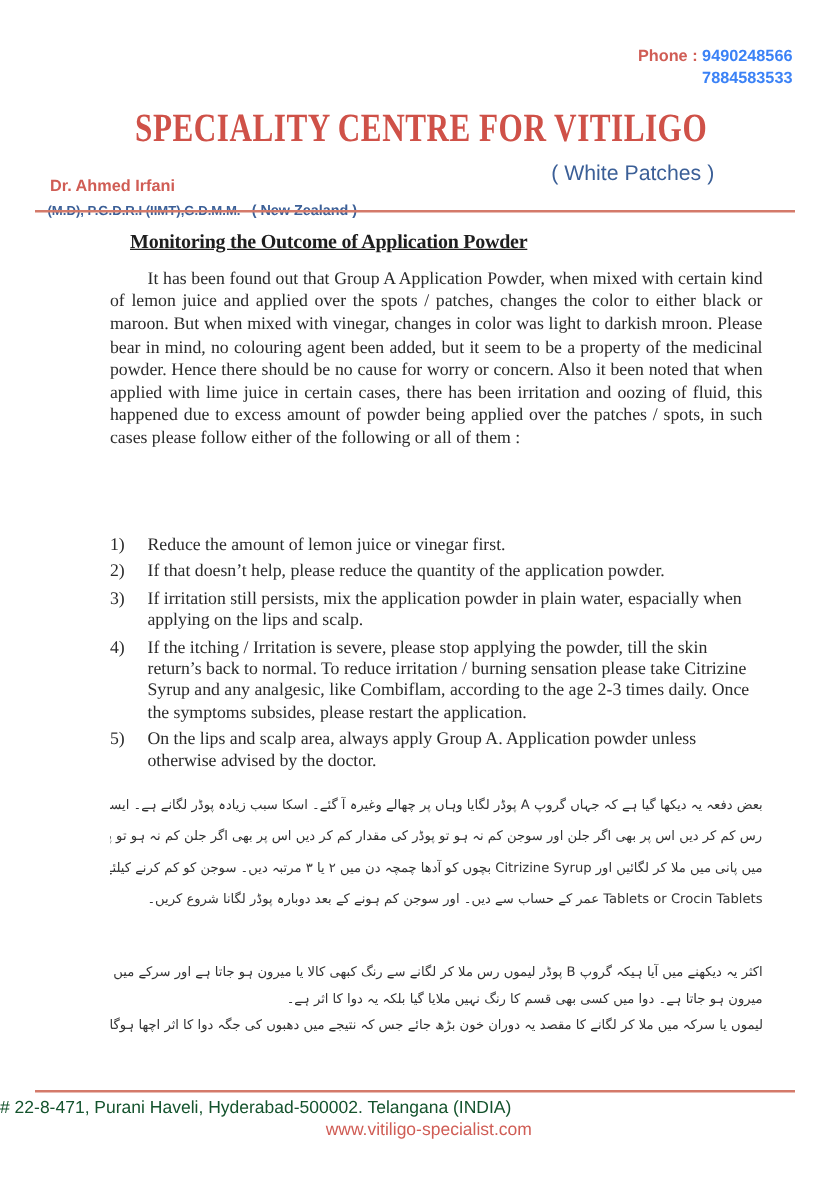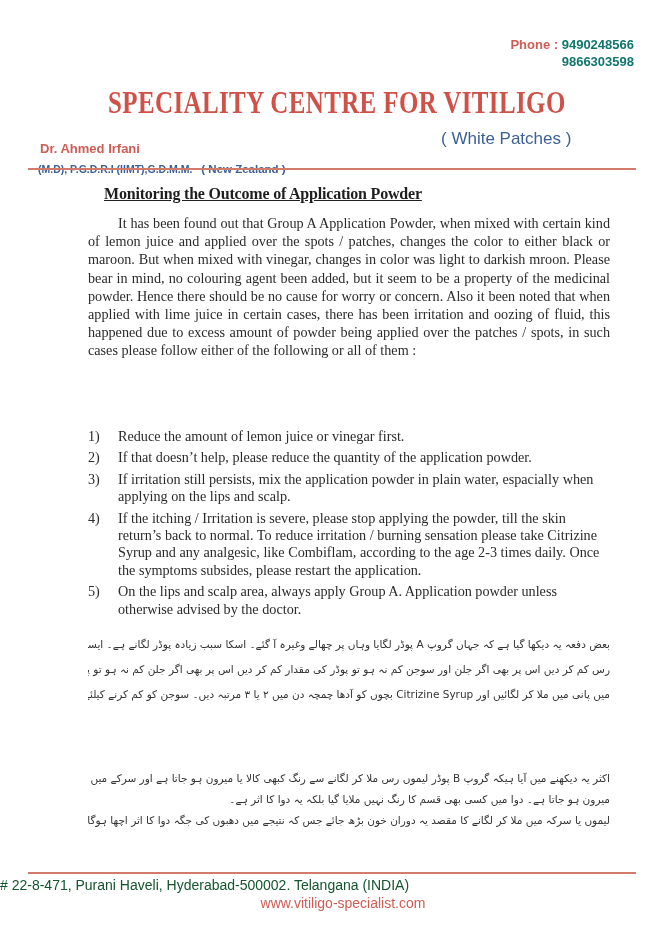--- a/index.html
+++ b/index.html
@@ -1,21 +1,21 @@
 <!DOCTYPE html>
 <html><head>
 <meta charset="utf-8">
 <style>
   * { box-sizing: border-box; margin: 0; padding: 0; }
   html, body { width: 666px; height: 942px; background: #ffffff; overflow: hidden; }
   body { position: relative; font-family: "Liberation Serif", serif; color: #2a2a2a; }
 
   .phone { position: absolute; top: 36px; right: 32px; font-family: "Liberation Sans", sans-serif; font-weight: bold; font-size: 13px; line-height: 17px; text-align: right; }
   .phone .label { color: #d05d55; text-align: center; }
-  .phone .num { color: #0f766e; }
+  .phone .num { color: #3b82f6; }
   .phone .row2 { display: block; }
 
   .title { position: absolute; top: 85px; left: 0; width: 666px; text-align: center; padding-left: 10px;
     font-family: "Liberation Serif", serif; font-weight: bold; font-size: 32px; letter-spacing: 0.5px;
     color: #cf5148; transform: scaleX(0.78); transform-origin: 333px 0; line-height: 34px; }
 
   .subtitle { position: absolute; top: 129px; left: 441px; font-family: "Liberation Sans", sans-serif; font-weight: normal; font-size: 17px; color: #3b5f97; }
 
   .doctor { position: absolute; top: 141px; left: 40px; font-family: "Liberation Sans", sans-serif; font-size: 13px; font-weight: bold; color: #d05d55; text-align: right; }
   .quals { position: absolute; top: 163px; left: 38px; font-family: "Liberation Sans", sans-serif; font-size: 10.5px; font-weight: bold; color: #3b5f97; }
@@ -43,21 +43,21 @@
 
   .address { position: absolute; top: 877px; left: 0; width: 666px; text-align: left; font-family: "Liberation Sans", sans-serif; font-size: 14px; color: #14532d; }
   .website { position: absolute; top: 895px; left: 0; width: 666px; text-align: center; font-family: "Liberation Sans", sans-serif; font-size: 14px; color: #d05d55; margin-left: 10px; }
 </style>
 </head>
 <body>
 
 <div class="phone">
   <span class="label">Phone :</span>
   <span class="num">9490248566</span>
-  <span class="row2 num">9866303598</span>
+  <span class="row2 num">7884583533</span>
 </div>
 
 <div class="title">SPECIALITY CENTRE FOR VITILIGO</div>
 <div class="subtitle">( White Patches )</div>
 
 <div class="doctor">Dr. Ahmed Irfani</div>
 <div class="quals">
   <span>(M.D), P.G.D.R.I (IIMT),G.D.M.M.</span>
   <span class="nz">( New Zealand )</span>
 </div>
@@ -90,20 +90,21 @@
   <li>
       <span class="n">5)</span>
       <span class="t">On the lips and scalp area, always apply Group A. Application powder unless otherwise advised by the doctor.</span>
     </li>
 </ul>
 
 <div class="urdu urdu1">
   <p>بعض دفعہ یہ دیکھا گیا ہے کہ جہاں گروپ A پوڈر لگایا وہاں پر چھالے وغیرہ آ گئے۔ اسکا سبب زیادہ پوڈر لگانے ہے۔ ایسی صورت میں لیموں کا</p>
   <p>رس کم کر دیں اس پر بھی اگر جلن اور سوجن کم نہ ہو تو پوڈر کی مقدار کم کر دیں اس پر بھی اگر جلن کم نہ ہو تو پوڈر کی مقدار کم کر دیں۔ آخری صورت</p>
   <p>میں پانی میں ملا کر لگائیں اور Citrizine Syrup بچوں کو آدھا چمچہ دن میں ۲ یا ۳ مرتبہ دیں۔ سوجن کو کم کرنے کیلئے Combiflam</p>
+  <p>Tablets or Crocin Tablets عمر کے حساب سے دیں۔ اور سوجن کم ہونے کے بعد دوبارہ پوڈر لگانا شروع کریں۔</p>
 </div>
 
 <div class="urdu urdu2">
   <p>اکثر یہ دیکھنے میں آیا ہیکہ گروپ B پوڈر لیموں رس ملا کر لگانے سے رنگ کبھی کالا یا میرون ہو جاتا ہے اور سرکے میں ملا کر لگانے سے بھی</p>
   <p>میرون ہو جاتا ہے۔ دوا میں کسی بھی قسم کا رنگ نہیں ملایا گیا بلکہ یہ دوا کا اثر ہے۔</p>
   <p>لیموں یا سرکہ میں ملا کر لگانے کا مقصد یہ دوران خون بڑھ جائے جس کہ نتیجے میں دھبوں کی جگہ دوا کا اثر اچھا ہوگا۔</p>
 </div>
 
 <div class="rule bottom"></div>
 

